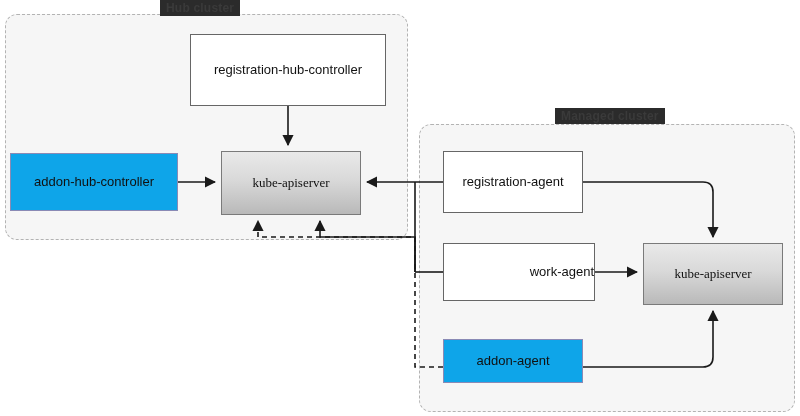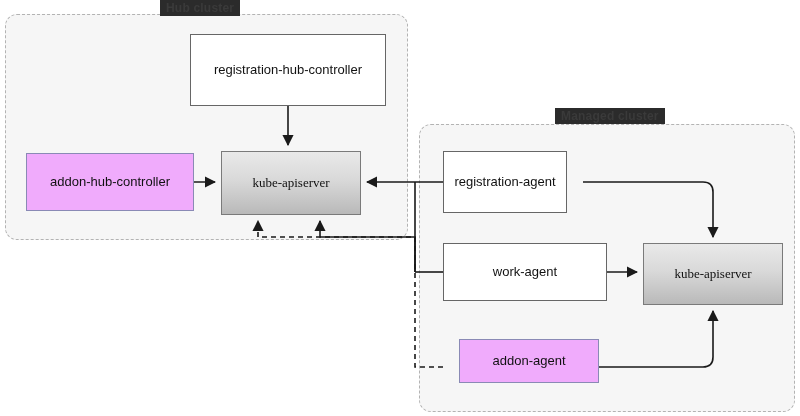--- a/index.html
+++ b/index.html
@@ -54,23 +54,22 @@
     color: #111111;
     text-align: center;
     line-height: 1.2;
     white-space: nowrap;
   }
   .node.plain {
     background: #ffffff;
     border: 1.5px solid #666666;
   }
   .node.lavender {
-    background: #f0abfc;
+    background: #0ea5e9;
     border: 1.5px solid #8a8ab5;
-    margin-left: 16px;
   }
   .node.apiserver {
     background: linear-gradient(to bottom, #e9e9e9 0%, #d9d9d9 45%, #b9b9b9 100%);
     border: 1.5px solid #7a7a7a;
     font-family: Liberation Serif, serif;
   }
 </style>
 </head>
 <body>
 
@@ -127,25 +126,25 @@
   </div>
 
   <div class="node lavender" style="left:10px; top:153px; width:168px; height:58px;">
     <span>addon-hub-controller</span>
   </div>
 
   <div class="node apiserver" style="left:221px; top:151px; width:140px; height:64px;">
     <span>kube-apiserver</span>
   </div>
 
-  <div class="node plain" style="left:443px; top:151px; width:124px; height:62px;justify-content:center;">
+  <div class="node plain" style="left:443px; top:151px; width:140px; height:62px;justify-content:center;">
     <span>registration-agent</span>
   </div>
 
-  <div class="node plain" style="left:443px; top:243px; width:164px; height:58px;">
+  <div class="node plain" style="left:443px; top:243px; width:152px; height:58px;justify-content:flex-end;">
     <span>work-agent</span>
   </div>
 
   <div class="node lavender" style="left:443px; top:339px; width:140px; height:44px;">
     <span>addon-agent</span>
   </div>
 
   <div class="node apiserver" style="left:643px; top:243px; width:140px; height:62px;">
     <span>kube-apiserver</span>
   </div>

